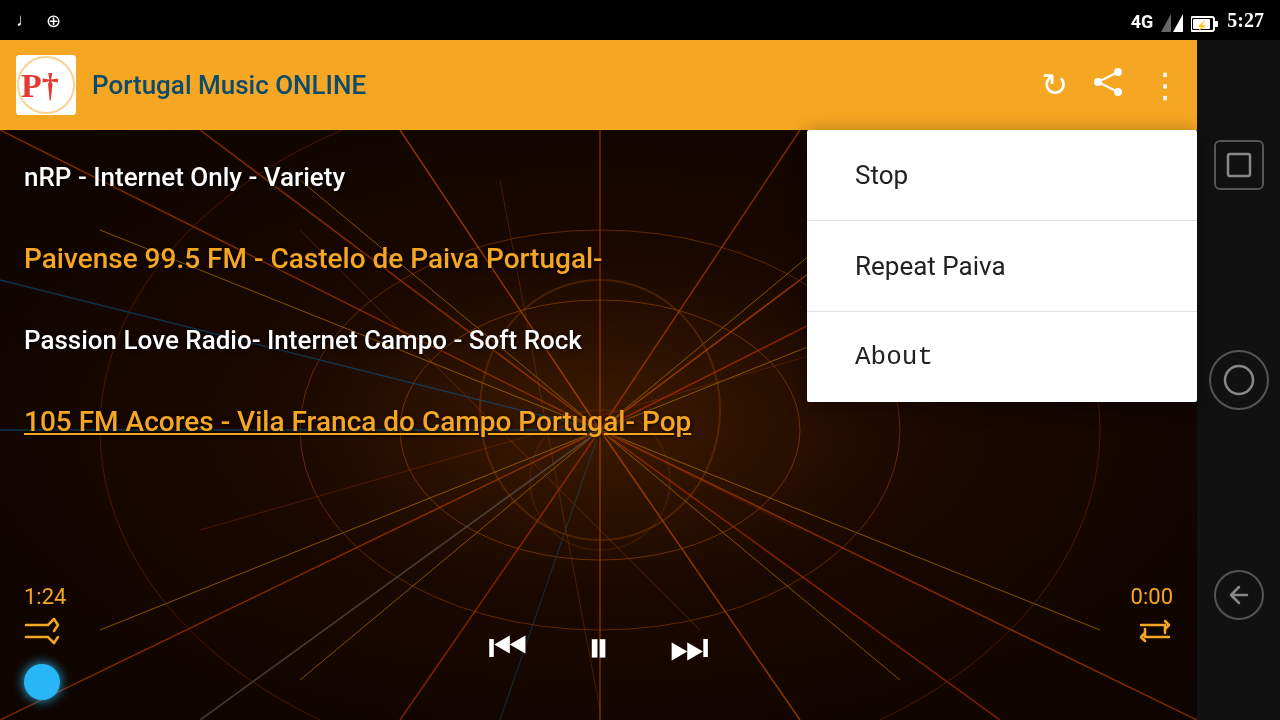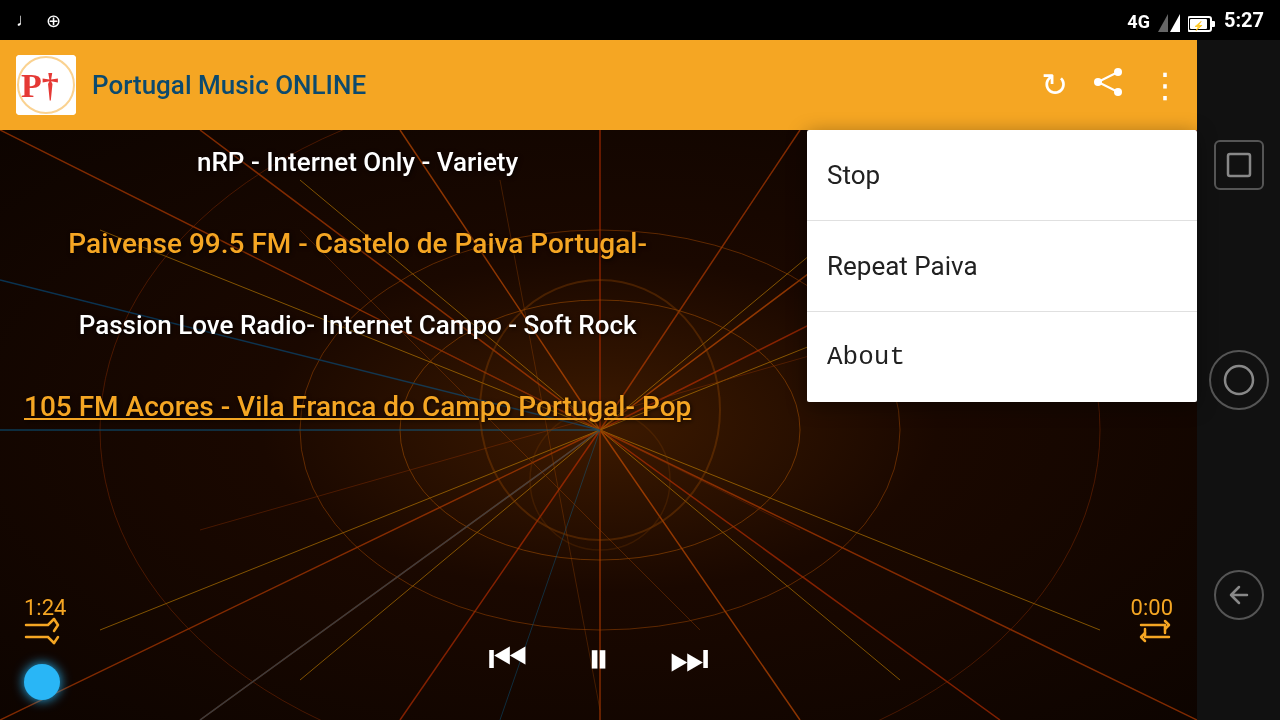--- a/index.html
+++ b/index.html
@@ -122,44 +122,43 @@
       width: 100%;
       height: 100%;
       opacity: 0.85;
     }
 
     
     .track-list {
       position: absolute;
       top: 0;
       left: 0;
-      padding: 17px 24px;
+      padding: 32px 24px;
       display: flex;
       flex-direction: column;
       gap: 50px;
-      text-align: center;
     }
     .track-item {
       font-size: 28px;
       color: #F5A623;
       font-weight: 500;
       text-shadow: 1px 1px 4px rgba(0,0,0,0.8);
     }
     .track-item.white {
       color: #fff;
       font-size: 26px;
     }
     .track-item.active {
       text-decoration: underline;
     }
 
     
     .bottom-controls {
       position: absolute;
-      bottom: 0;
+      bottom: 11px;
       left: 0;
       width: 100%;
       padding: 0 24px 20px;
       margin-top: 8px;
     }
     .time-row {
       display: flex;
       justify-content: space-between;
       color: #F5A623;
       font-size: 22px;
@@ -196,21 +195,21 @@
       position: absolute;
       top: 130px;
       right: 83px;
       width: 390px;
       background: #fff;
       box-shadow: 0 4px 20px rgba(0,0,0,0.4);
       z-index: 200;
       border-radius: 2px;
     }
     .menu-item {
-      padding: 30px 20px;
+      padding: 30px 48px;
       font-size: 26px;
       color: #212121;
       cursor: pointer;
       border-bottom: 1px solid #e0e0e0;
     }
     .menu-item:last-child {
       border-bottom: none;
       font-family: Liberation Mono, monospace;
     }
 
@@ -260,21 +259,21 @@
     <svg class="signal-icon" viewBox="0 0 22 18">
       <polygon points="22,0 22,18 12,18" fill="white"></polygon>
       <polygon points="10,0 10,18 0,18" fill="white" opacity="0.4"></polygon>
     </svg>
     <svg width="28" height="16" viewBox="0 0 28 16">
       <rect x="0" y="1" width="23" height="14" rx="2" ry="2" fill="none" stroke="white" stroke-width="2"></rect>
       <rect x="23" y="5" width="4" height="6" rx="1" fill="white"></rect>
       <rect x="2" y="3" width="17" height="10" rx="1" fill="white"></rect>
       <text x="5" y="13" fill="#333" font-size="9" font-weight="bold">⚡</text>
     </svg>
-    <span style="color:#fff;font-size:20px;font-weight:bold;">5:27</span>
+    <span style="color:#fff;font-size:20px;font-weight:bold;font-family:Liberation Serif, serif;">5:27</span>
   </div>
 </div>
 
 <div class="app-bar">
   <div class="app-logo">
     <svg width="60" height="60" viewBox="0 0 60 60">
       <rect width="60" height="60" fill="#fff"></rect>
       <text x="5" y="42" font-size="34" font-weight="900" fill="#e53935" font-family="serif">P†</text>
       <circle cx="30" cy="30" r="28" fill="none" stroke="#F5A623" stroke-width="2" opacity="0.5"></circle>
     </svg>

